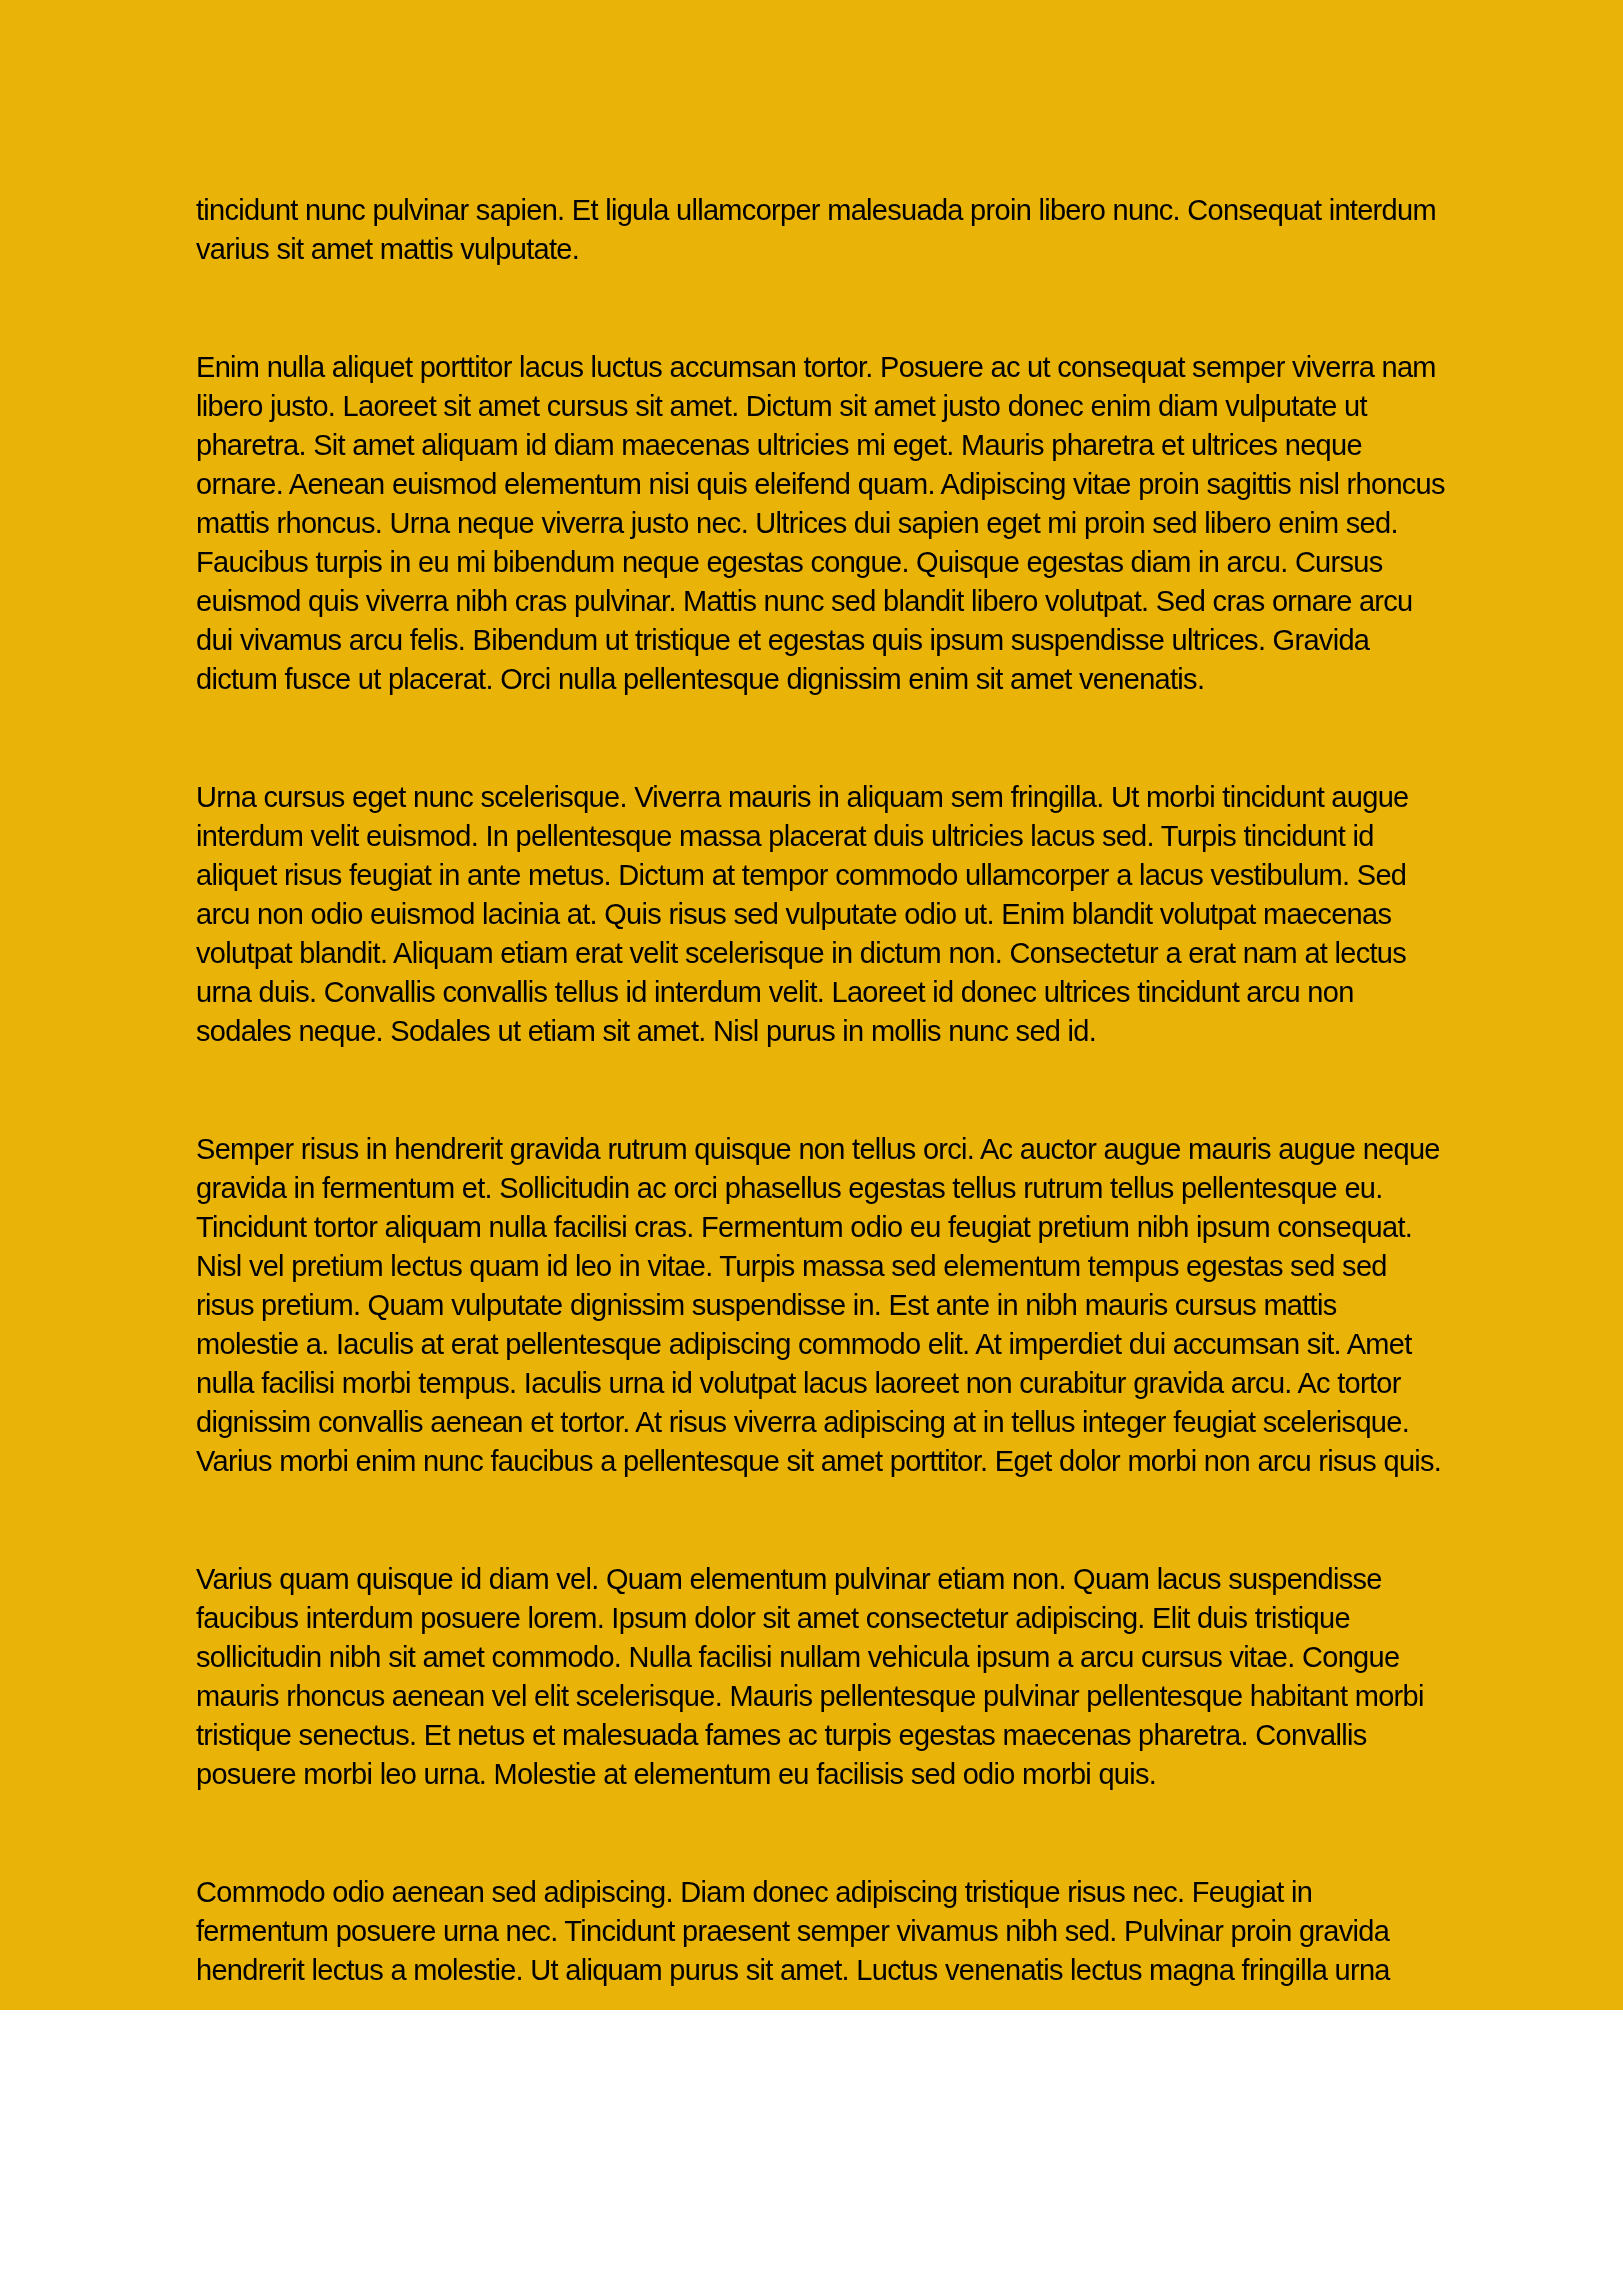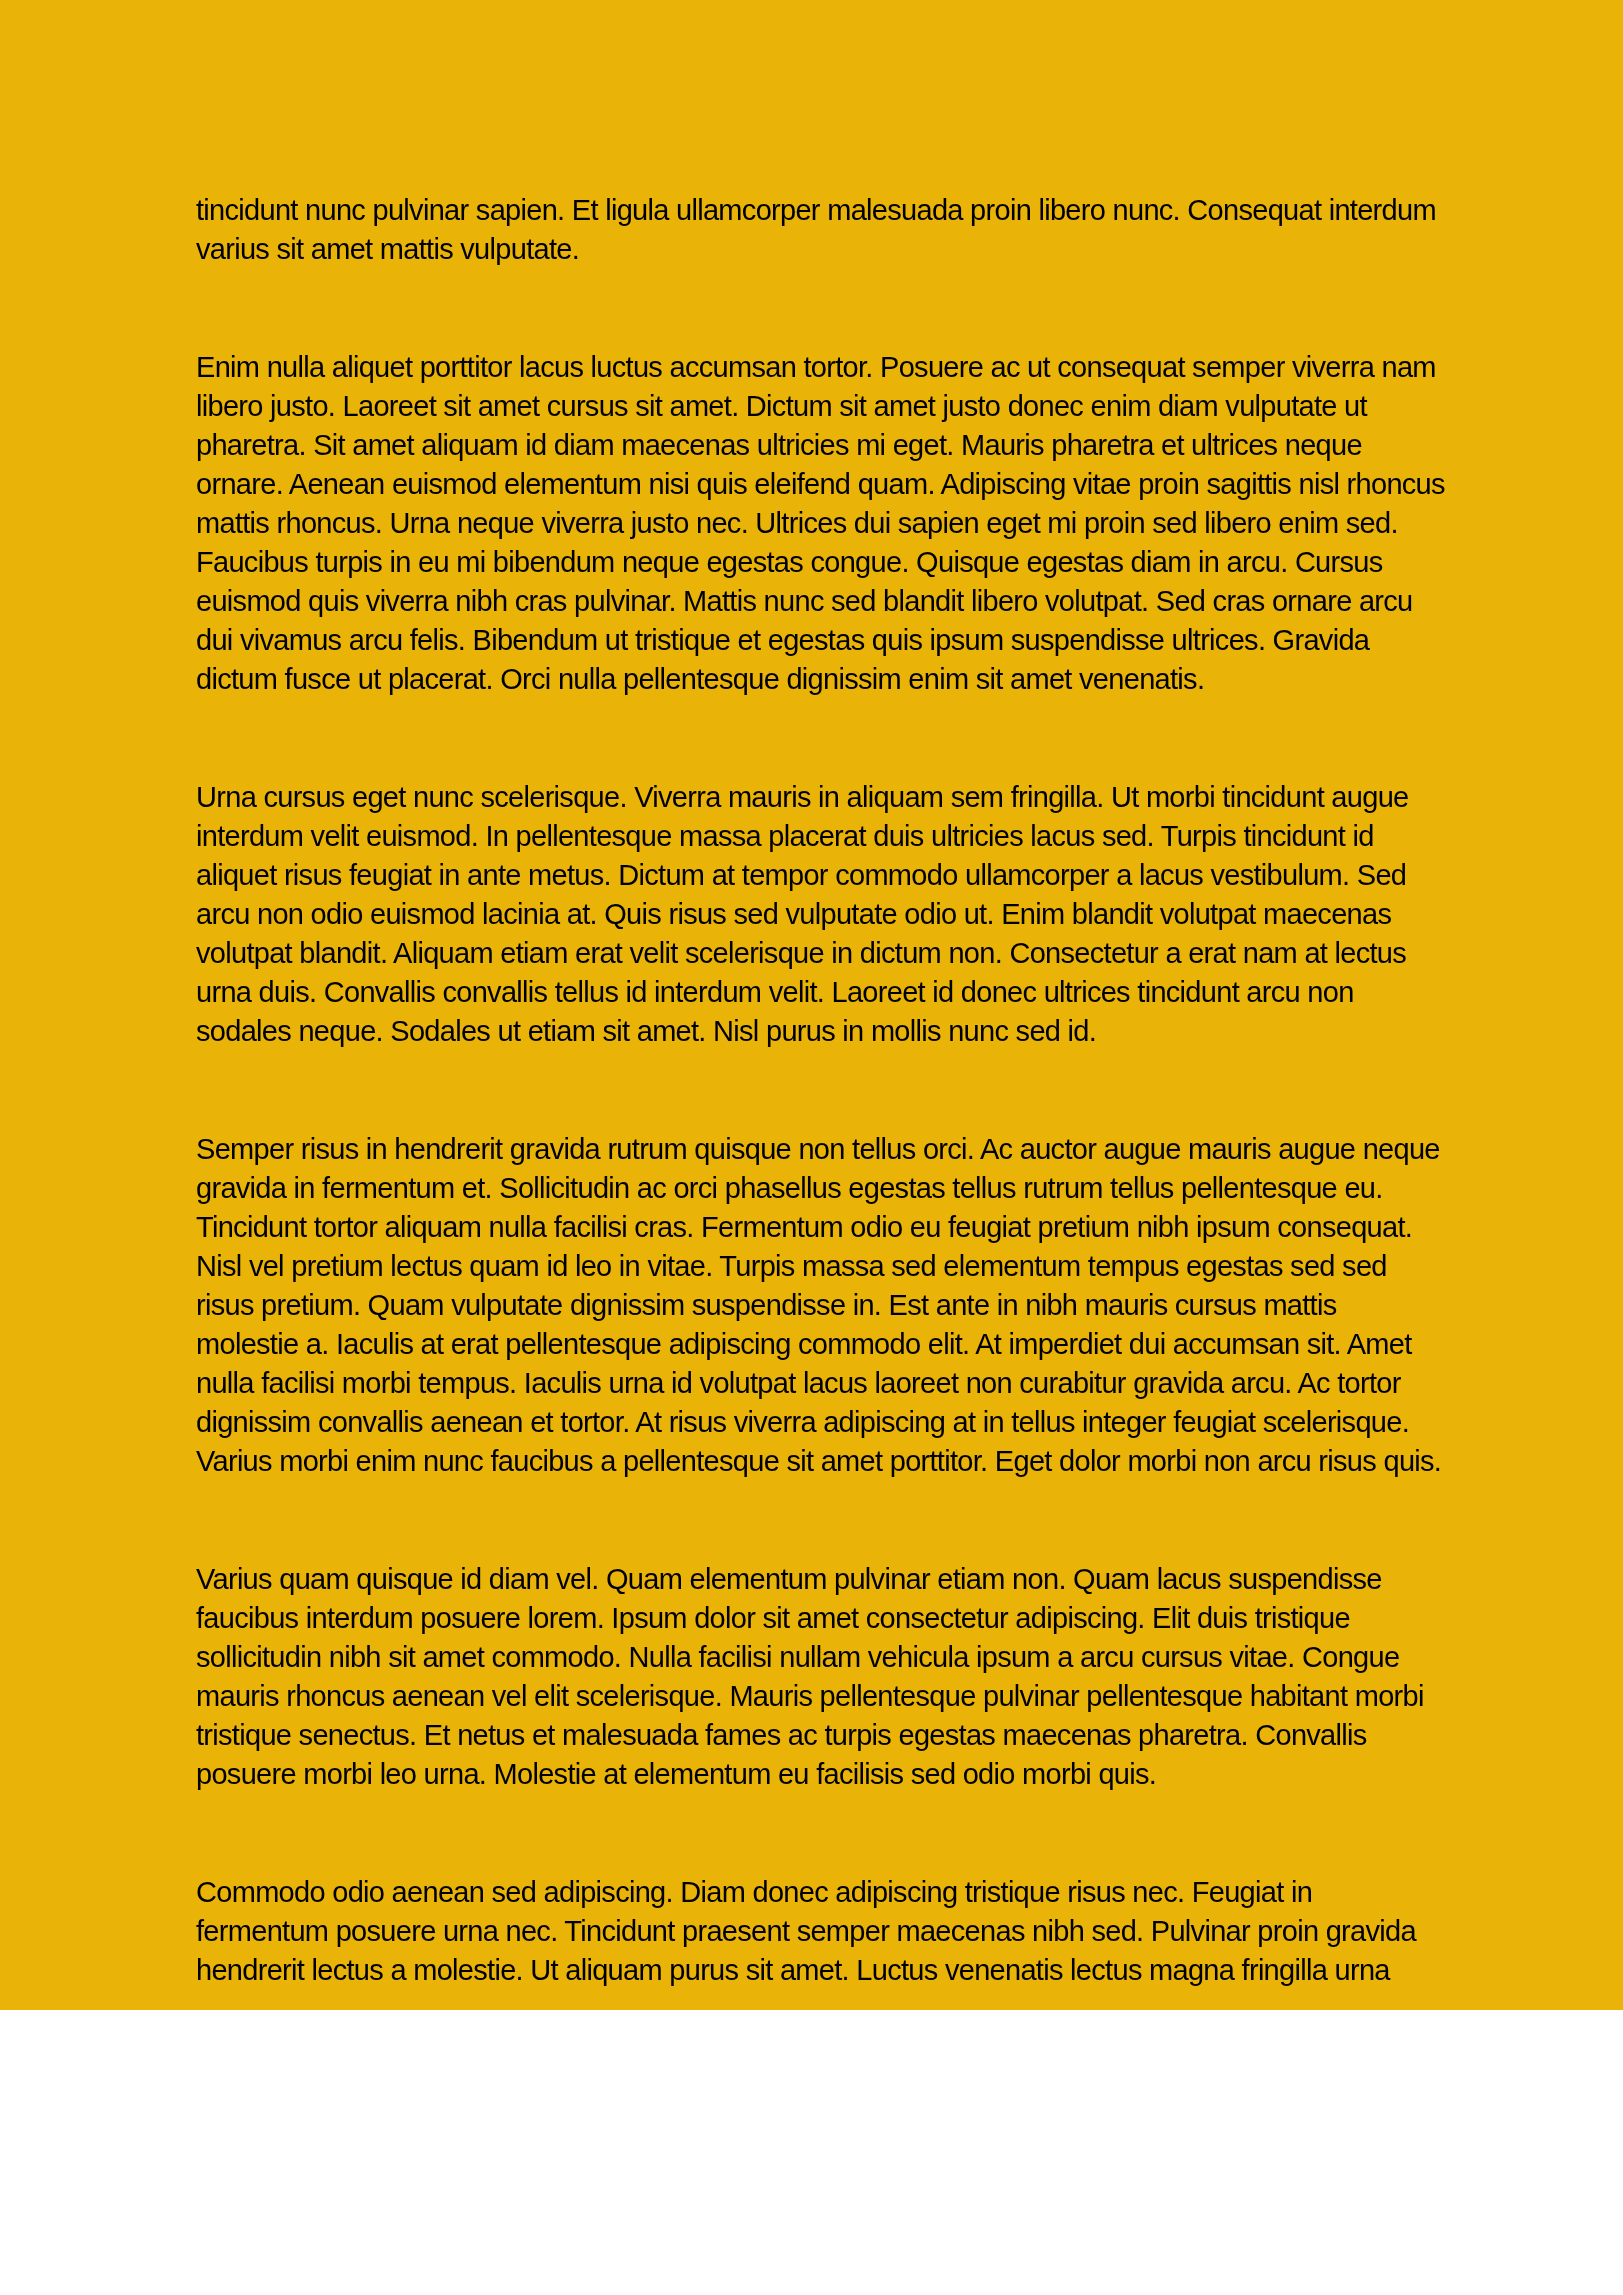--- a/index.html
+++ b/index.html
@@ -44,16 +44,16 @@
 </head>
 <body style="background: rgb(255, 255, 255);">
 
 <main class="page">
   <div class="content" style="color: rgb(0, 0, 0);">
     <p class="para">tincidunt nunc pulvinar sapien. Et ligula ullamcorper malesuada proin libero nunc. Consequat interdum varius sit amet mattis vulputate.</p>
     <p class="para">Enim nulla aliquet porttitor lacus luctus accumsan tortor. Posuere ac ut consequat semper viverra nam libero justo. Laoreet sit amet cursus sit amet. Dictum sit amet justo donec enim diam vulputate ut pharetra. Sit amet aliquam id diam maecenas ultricies mi eget. Mauris pharetra et ultrices neque ornare. Aenean euismod elementum nisi quis eleifend quam. Adipiscing vitae proin sagittis nisl rhoncus mattis rhoncus. Urna neque viverra justo nec. Ultrices dui sapien eget mi proin sed libero enim sed. Faucibus turpis in eu mi bibendum neque egestas congue. Quisque egestas diam in arcu. Cursus euismod quis viverra nibh cras pulvinar. Mattis nunc sed blandit libero volutpat. Sed cras ornare arcu dui vivamus arcu felis. Bibendum ut tristique et egestas quis ipsum suspendisse ultrices. Gravida dictum fusce ut placerat. Orci nulla pellentesque dignissim enim sit amet venenatis.</p>
     <p class="para">Urna cursus eget nunc scelerisque. Viverra mauris in aliquam sem fringilla. Ut morbi tincidunt augue interdum velit euismod. In pellentesque massa placerat duis ultricies lacus sed. Turpis tincidunt id aliquet risus feugiat in ante metus. Dictum at tempor commodo ullamcorper a lacus vestibulum. Sed arcu non odio euismod lacinia at. Quis risus sed vulputate odio ut. Enim blandit volutpat maecenas volutpat blandit. Aliquam etiam erat velit scelerisque in dictum non. Consectetur a erat nam at lectus urna duis. Convallis convallis tellus id interdum velit. Laoreet id donec ultrices tincidunt arcu non sodales neque. Sodales ut etiam sit amet. Nisl purus in mollis nunc sed id.</p>
     <p class="para">Semper risus in hendrerit gravida rutrum quisque non tellus orci. Ac auctor augue mauris augue neque gravida in fermentum et. Sollicitudin ac orci phasellus egestas tellus rutrum tellus pellentesque eu. Tincidunt tortor aliquam nulla facilisi cras. Fermentum odio eu feugiat pretium nibh ipsum consequat. Nisl vel pretium lectus quam id leo in vitae. Turpis massa sed elementum tempus egestas sed sed risus pretium. Quam vulputate dignissim suspendisse in. Est ante in nibh mauris cursus mattis molestie a. Iaculis at erat pellentesque adipiscing commodo elit. At imperdiet dui accumsan sit. Amet nulla facilisi morbi tempus. Iaculis urna id volutpat lacus laoreet non curabitur gravida arcu. Ac tortor dignissim convallis aenean et tortor. At risus viverra adipiscing at in tellus integer feugiat scelerisque. Varius morbi enim nunc faucibus a pellentesque sit amet porttitor. Eget dolor morbi non arcu risus quis.</p>
     <p class="para">Varius quam quisque id diam vel. Quam elementum pulvinar etiam non. Quam lacus suspendisse faucibus interdum posuere lorem. Ipsum dolor sit amet consectetur adipiscing. Elit duis tristique sollicitudin nibh sit amet commodo. Nulla facilisi nullam vehicula ipsum a arcu cursus vitae. Congue mauris rhoncus aenean vel elit scelerisque. Mauris pellentesque pulvinar pellentesque habitant morbi tristique senectus. Et netus et malesuada fames ac turpis egestas maecenas pharetra. Convallis posuere morbi leo urna. Molestie at elementum eu facilisis sed odio morbi quis.</p>
-    <p class="para">Commodo odio aenean sed adipiscing. Diam donec adipiscing tristique risus nec. Feugiat in fermentum posuere urna nec. Tincidunt praesent semper maecenas nibh sed. Pulvinar proin gravida hendrerit lectus a molestie. Ut aliquam purus sit amet. Luctus venenatis lectus magna fringilla urna</p>
+    <p class="para">Commodo odio aenean sed adipiscing. Diam donec adipiscing tristique risus nec. Feugiat in fermentum posuere urna nec. Tincidunt praesent semper vivamus nibh sed. Pulvinar proin gravida hendrerit lectus a molestie. Ut aliquam purus sit amet. Luctus venenatis lectus magna fringilla urna</p>
   </div>
 </main>
 
 
 </body></html>

